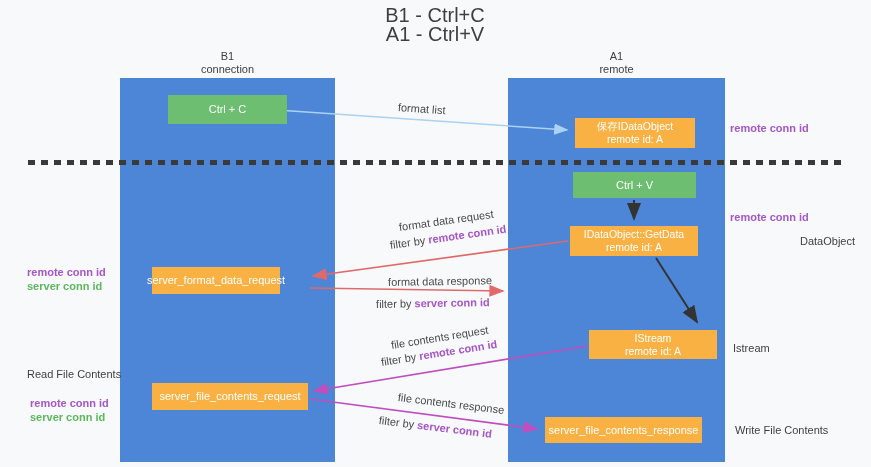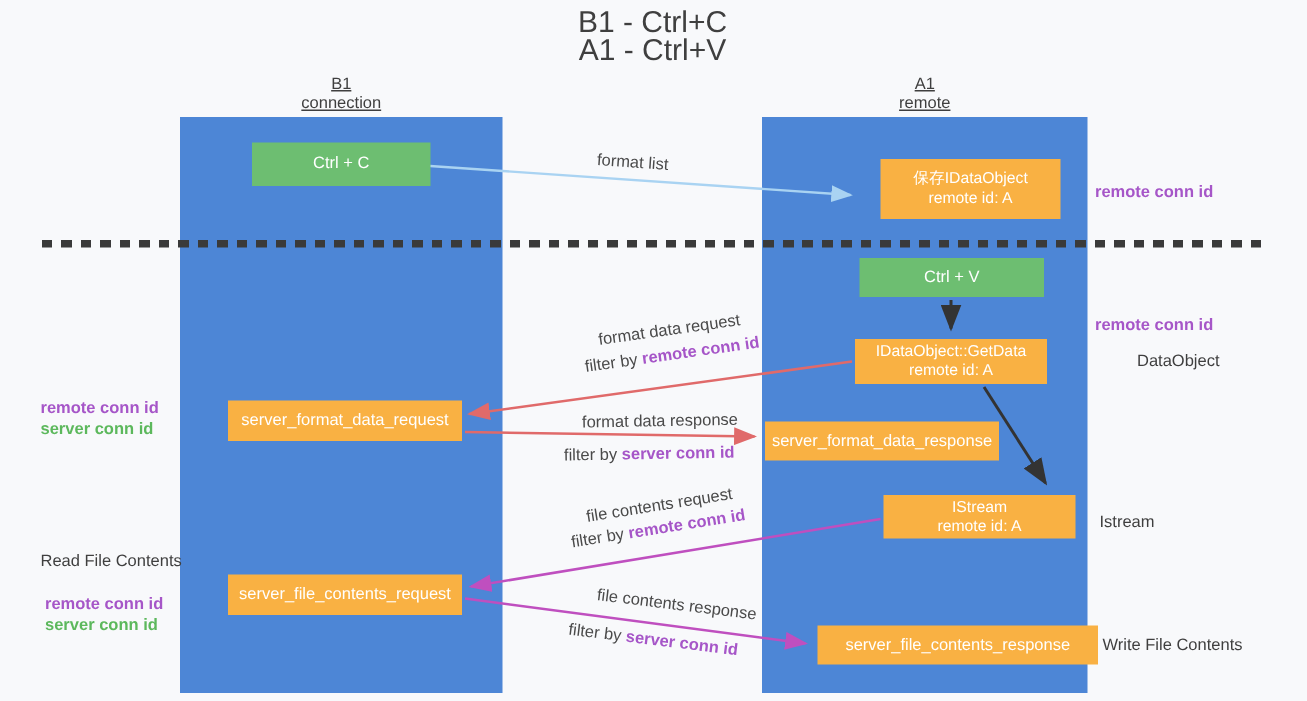--- a/index.html
+++ b/index.html
@@ -3,21 +3,21 @@
 <meta charset="utf-8">
 <style>
   html,body{margin:0;padding:0;}
   body{font-family:"Liberation Sans", sans-serif; background:var(--background,#f8f9fb);}
   .canvas{position:relative;width:871px;height:467px;overflow:hidden;background:var(--background,#f8f9fb);}
 
   .title-block{position:absolute;left:300px;top:6px;width:270px;text-align:center;
     font-size:20px;line-height:19px;color:var(--text_dark,#3f3f3f);}
 
   .col-header{position:absolute;text-align:center;font-size:11px;line-height:13px;
-    color:var(--text_dark,#3f3f3f);text-decoration:underline;}
+    color:var(--text_dark,#3f3f3f);}
   .col-header.left{left:120px;top:50px;width:215px;}
   .col-header.right{left:508px;top:50px;width:217px;}
 
   .column{position:absolute;top:78px;height:384px;background:var(--column_blue,#4d86d6);}
   .column.left{left:120px;width:215px;}
   .column.right{left:508px;width:217px;}
 
   .dashed-line{position:absolute;left:28px;top:160px;width:818px;height:5px;
     background:repeating-linear-gradient(90deg,#3a3a3a 0 7px,transparent 7px 13px);}
 
@@ -84,58 +84,55 @@
     <line class="ln-red" x1="568" y1="241" x2="313" y2="276" marker-end="url(#mk-red)"></line>
     <line class="ln-red" x1="310" y1="288" x2="503" y2="291" marker-end="url(#mk-red)"></line>
     <line class="ln-mag" x1="587" y1="346" x2="314" y2="391" marker-end="url(#mk-mag)"></line>
     <line class="ln-mag" x1="310" y1="399" x2="537" y2="429" marker-end="url(#mk-mag)"></line>
   </svg>
 
   <div class="box green" style="left:168px;top:95px;width:119px;height:29px;">
     <div>Ctrl + C</div>
   </div>
 
-  <div class="box orange" style="left:575px;top:106px;width:120px;height:40px;margin-left:12px;">
+  <div class="box orange" style="left:575px;top:118px;width:120px;height:30px;">
     <div class="l2">保存IDataObject</div>
     <div class="l2">remote id: A</div>
   </div>
 
   <div class="box green" style="left:573px;top:172px;width:123px;height:26px;">
     <div>Ctrl + V</div>
   </div>
 
   <div class="box orange" style="left:570px;top:226px;width:128px;height:30px;">
     <div class="l2">IDataObject::GetData</div>
     <div class="l2">remote id: A</div>
   </div>
 
-  <div class="box orange" style="left:152px;top:267px;width:156px;height:27px;">
+  <div class="box orange" style="left:152px;top:267px;width:128px;height:27px;">
     <div>server_format_data_request</div>
   </div>
 
-  <div class="box orange" style="left:510px;top:281px;width:156px;height:26px;">
-    <div>server_format_data_response</div>
-  </div>
 
   <div class="box orange" style="left:589px;top:330px;width:128px;height:29px;">
     <div class="l2">IStream</div>
     <div class="l2">remote id: A</div>
   </div>
 
   <div class="box orange" style="left:152px;top:383px;width:156px;height:27px;">
     <div>server_file_contents_request</div>
   </div>
 
-  <div class="box orange" style="left:545px;top:417px;width:187px;height:26px;">
+  <div class="box orange" style="left:545px;top:417px;width:157px;height:26px;">
     <div>server_file_contents_response</div>
   </div>
 
   <div class="lbl bold purple" style="left:730px;top:122px;">remote conn id</div>
   <div class="lbl bold purple" style="left:730px;top:211px;">remote conn id</div>
-  <div class="lbl" style="left:730px;top:235px;padding-left:28px;">DataObject</div>
+  <div class="lbl" style="left:772px;top:235px;padding-left:28px;">DataObject</div>
   <div class="lbl" style="left:733px;top:342px;">Istream</div>
   <div class="lbl" style="left:735px;top:424px;">Write File Contents</div>
 
   <div class="lbl bold purple" style="left:27px;top:266px;">remote conn id</div>
   <div class="lbl bold greentxt" style="left:27px;top:280px;">server conn id</div>
   <div class="lbl" style="left:27px;top:368px;">Read File Contents</div>
   <div class="lbl bold purple" style="left:30px;top:397px;">remote conn id</div>
   <div class="lbl bold greentxt" style="left:30px;top:411px;">server conn id</div>
 
   <div class="arrlbl" style="left:398px;top:101px;transform:rotate(4deg);">format list</div>

